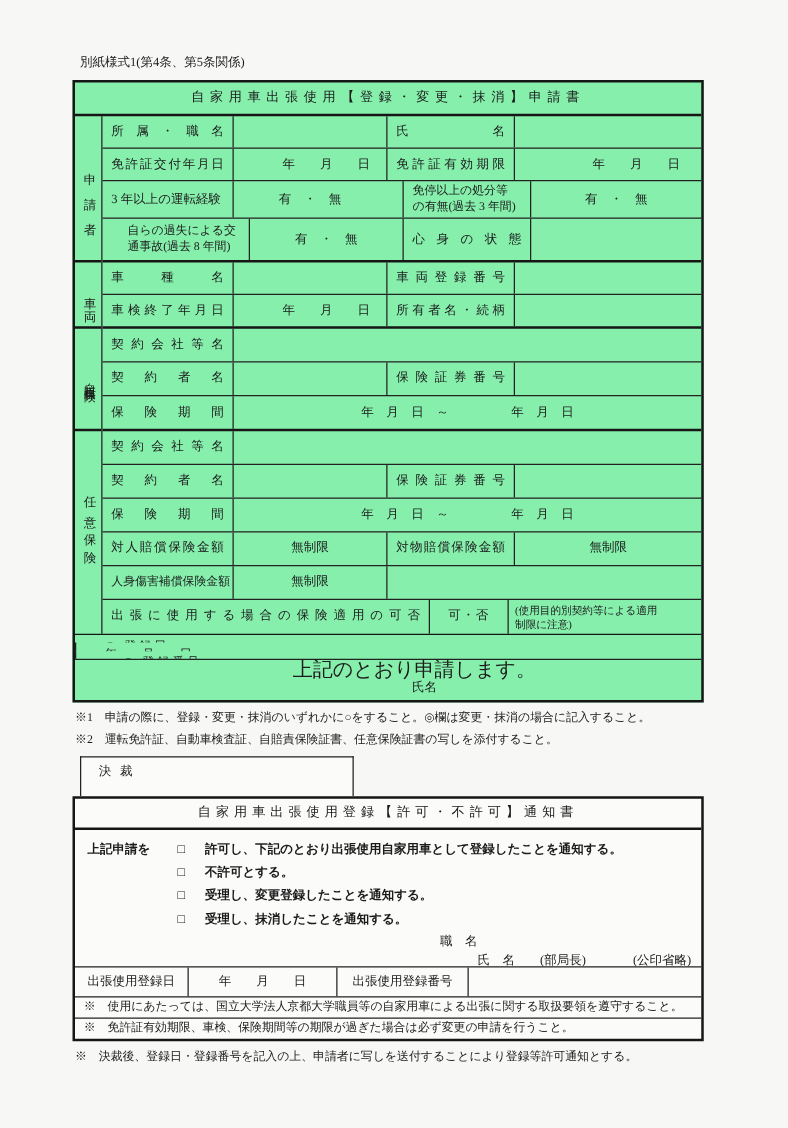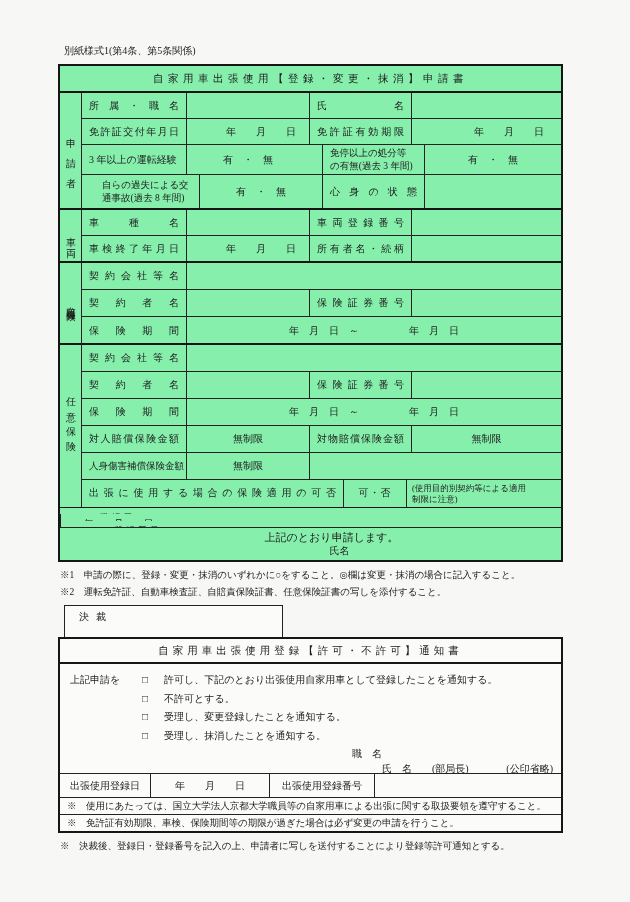--- a/index.html
+++ b/index.html
@@ -59,38 +59,38 @@
   
   .reg1{display:flex;height:21px;border-bottom:1px solid #222;box-sizing:border-box;flex-direction:column;}
   .reg1 .cell{line-height:20px;}
   .reg1-l1{width:99px;letter-spacing:2px;}
   .reg1-v1{width:116px;}
   .reg1-l2{width:139px;letter-spacing:2px;}
   .reg1-v2{flex:1;}
   .regrow-top{border-top:1px solid #161616;}
   
   .decl{height:30px;padding-top:2px;}
-  .decl .l1{font-size:11px;text-align:center;line-height:14px;padding-left:42px;}
+  .decl .l1{font-size:16px;text-align:center;line-height:14px;padding-left:42px;}
   .decl .l2{font-size:10px;text-align:center;line-height:13px;}
   .decl .l2 span{margin-left:58px;}
 
   .notes{margin:5px 0 0 2px;}
   .notes div{font-size:9.5px;line-height:17px;}
 
   
   .kessai{margin:4px 0 0 6px;width:219px;height:32px;
     border:1px solid #222;border-bottom:none;background:#fbfbfa;
     font-size:10px;letter-spacing:7px;padding:4px 0 0 14px;box-sizing:border-box;}
 
   
   .t2{border:2px solid #161616;background:#fbfbfa;}
   .t2-title{height:23px;line-height:23px;text-align:center;
     font-size:10.5px;letter-spacing:4px;border-bottom:2px solid #161616;}
   .t2-big{height:109px;box-sizing:border-box;padding:7px 8px 0 10px;overflow:hidden;}
-  .n-top{display:flex;}
+  .n-top{display:flex;font-weight:bold;}
   .n-intro{width:72px;font-size:10px;line-height:18px;}
   .opts{flex:1;}
   .opt{font-size:10px;line-height:18.5px;white-space:nowrap;}
   .opt .cb{display:inline-block;width:11px;font-size:10px;margin-right:11px;}
   .sig{margin-left:282px;margin-top:1px;}
   .sig .s1{font-size:10px;line-height:15px;}
   .sig .s2{font-size:10px;line-height:15px;display:flex;justify-content:space-between;padding-left:30px;}
   .reg2{display:flex;height:24px;border-top:1px solid #222;box-sizing:border-box;}
   .reg2 .cell{line-height:23px;}
   .reg2-l1{width:90px;}

